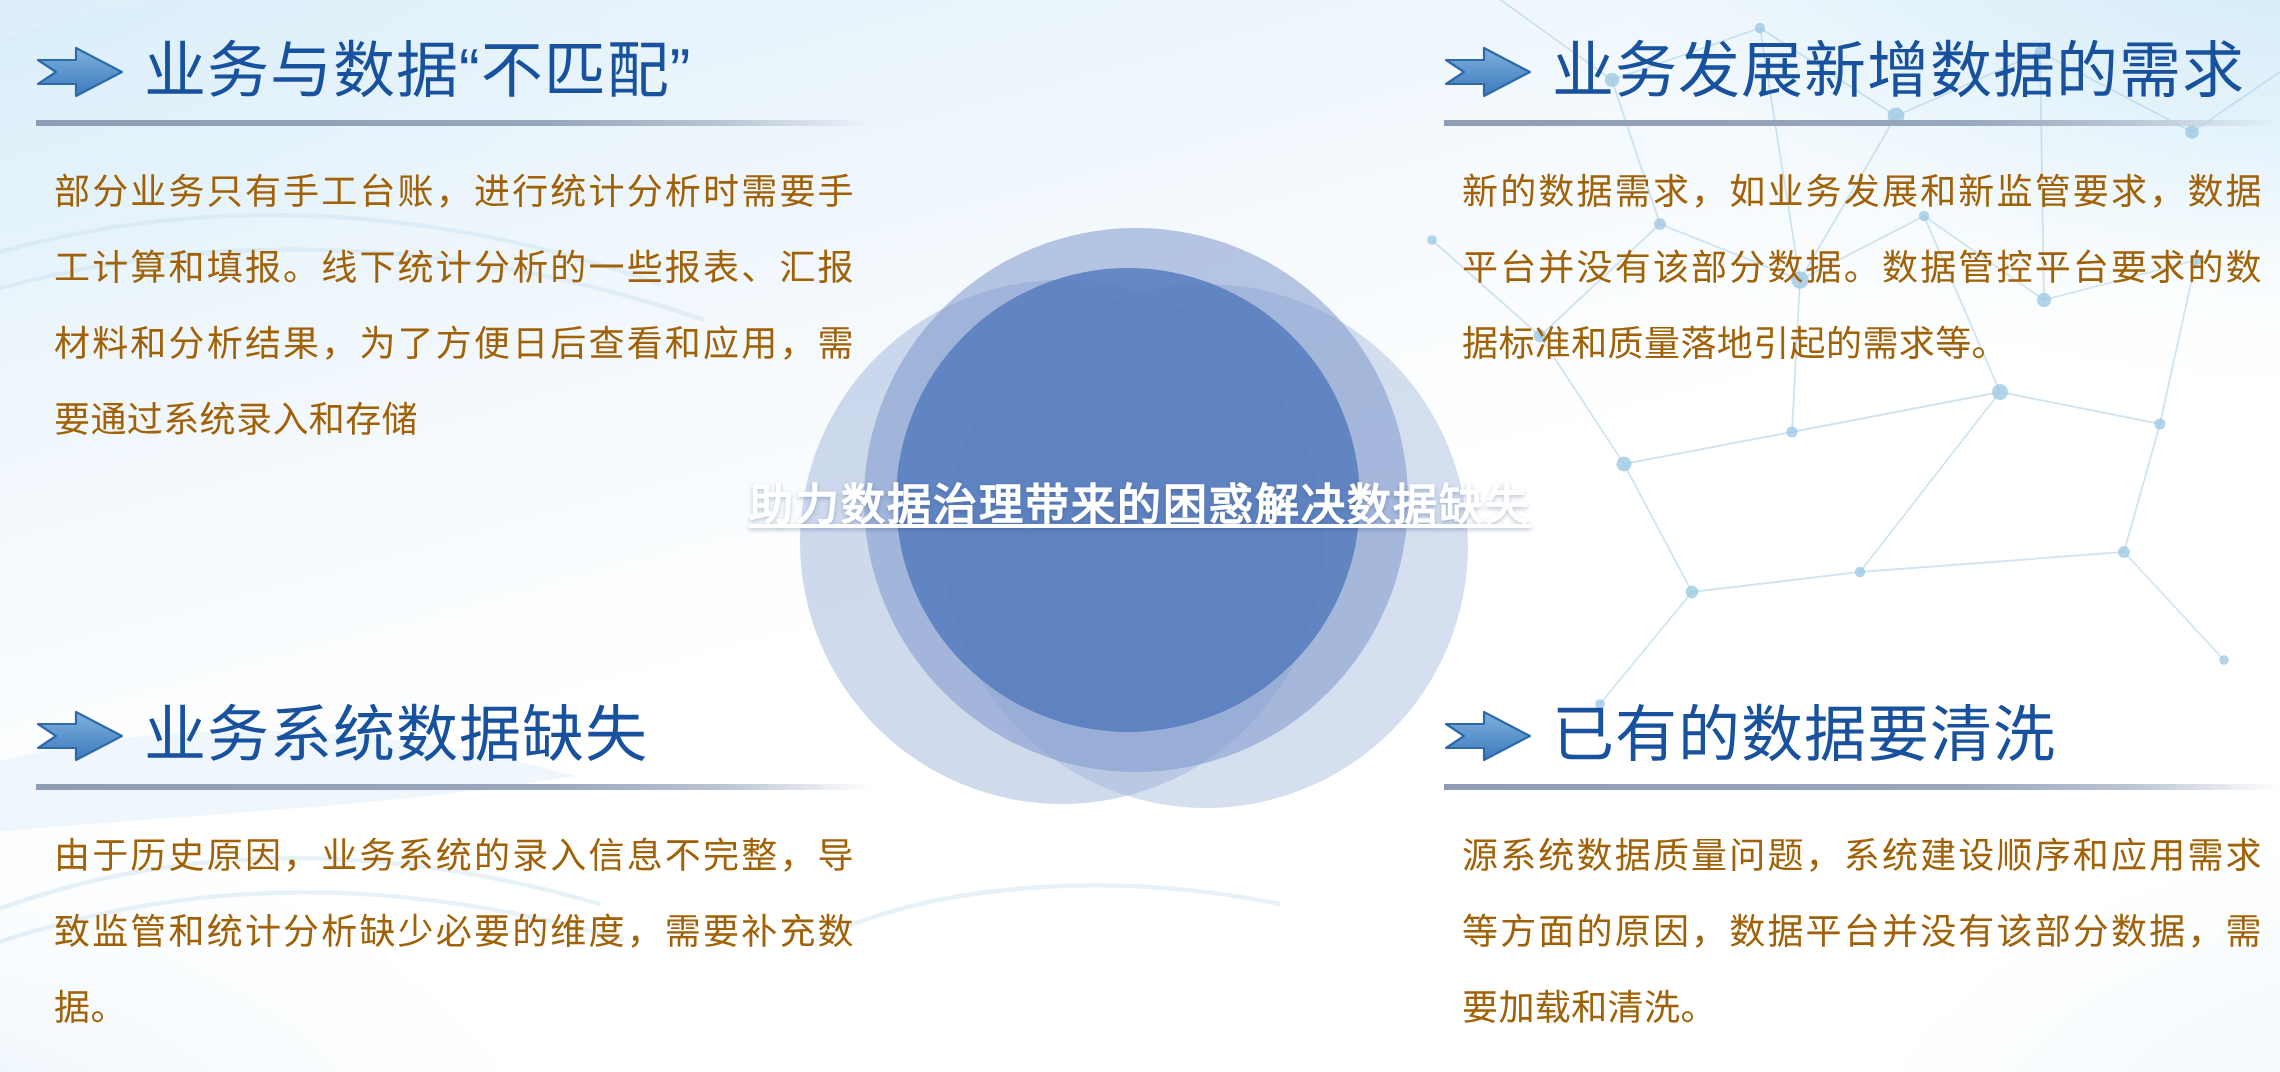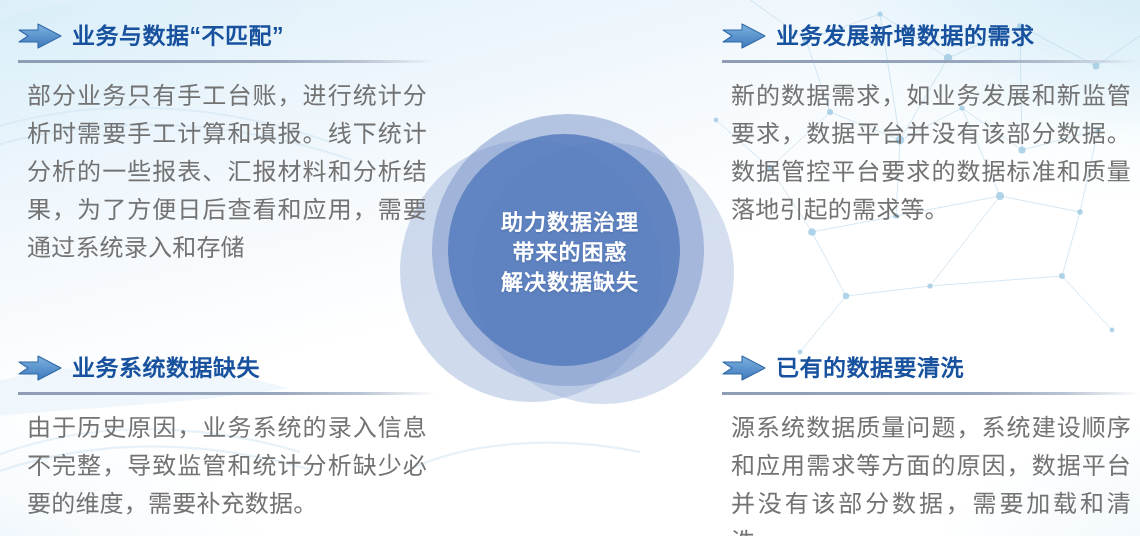--- a/index.html
+++ b/index.html
@@ -115,29 +115,30 @@
     background: rgba(83,122,188,0.82);
   }
 
   .center-text {
     position: absolute;
     left: 0;
     top: 0;
     width: 344px;
     height: 310px;
     display: flex;
-    flex-direction: column;
+    flex-direction: row;
     align-items: center;
     justify-content: center;
     color: #ffffff;
     font-weight: bold;
     font-size: 22px;
     line-height: 30px;
     letter-spacing: 1px;
     text-shadow: 0 1px 2px rgba(40,70,120,0.30);
+    text-decoration: underline;
   }
   .center-text .ln { display: block; white-space: nowrap; }
 
   
   .quad {
     position: absolute;
     width: 418px;
   }
   .quad-tl { left: 18px;  top: 16px; }
   .quad-tr { left: 722px; top: 16px; }
@@ -152,45 +153,45 @@
 
   .arrow-icon {
     width: 44px;
     height: 28px;
     flex: 0 0 44px;
     margin-right: 10px;
     display: block;
   }
 
   .quad-title {
-    font-size: 23px;
-    font-weight: bold;
+    font-size: 31px;
+    font-weight: normal;
     color: #18529e;
     letter-spacing: 0.5px;
     white-space: nowrap;
     line-height: 28px;
   }
 
   .quad-rule {
     margin-top: 4px;
     height: 3px;
     width: 418px;
     background: linear-gradient(to right,
       #8e9cb4 0%,
       #99a7bd 62%,
       #bac4d4 82%,
       rgba(214,221,231,0) 100%);
   }
 
   .quad-body {
     margin-top: 14px;
     width: 400px;
-    font-size: 24px;
+    font-size: 18px;
     line-height: 38px;
-    color: #737373;
+    color: #a16207;
     text-align: justify;
     letter-spacing: 0.2px;
   }
   .quad-tl .quad-body,
   .quad-bl .quad-body { margin-left: 9px; }
   .quad-tr .quad-body,
   .quad-br .quad-body { margin-left: 9px; }
 </style>
 </head>
 <body>

